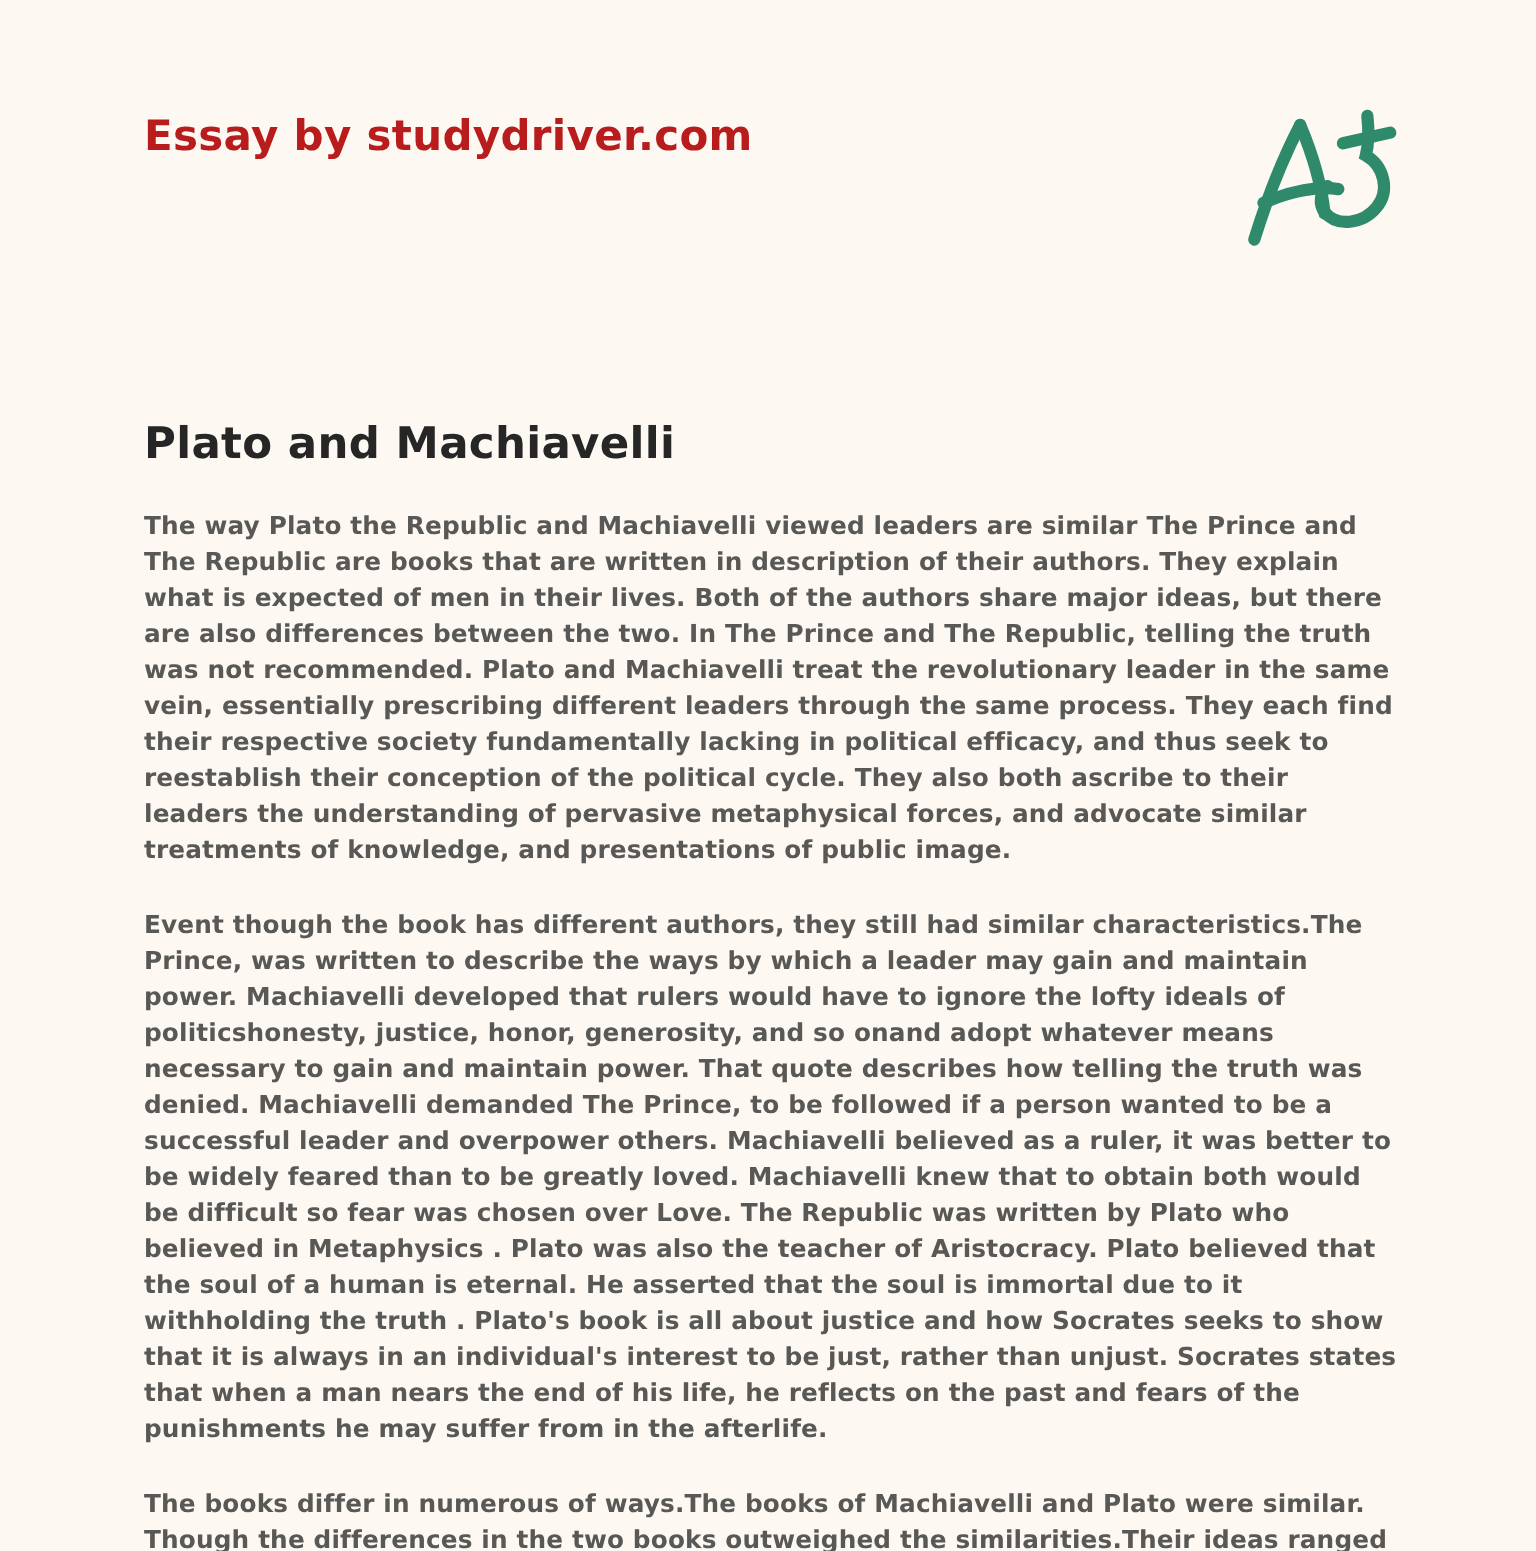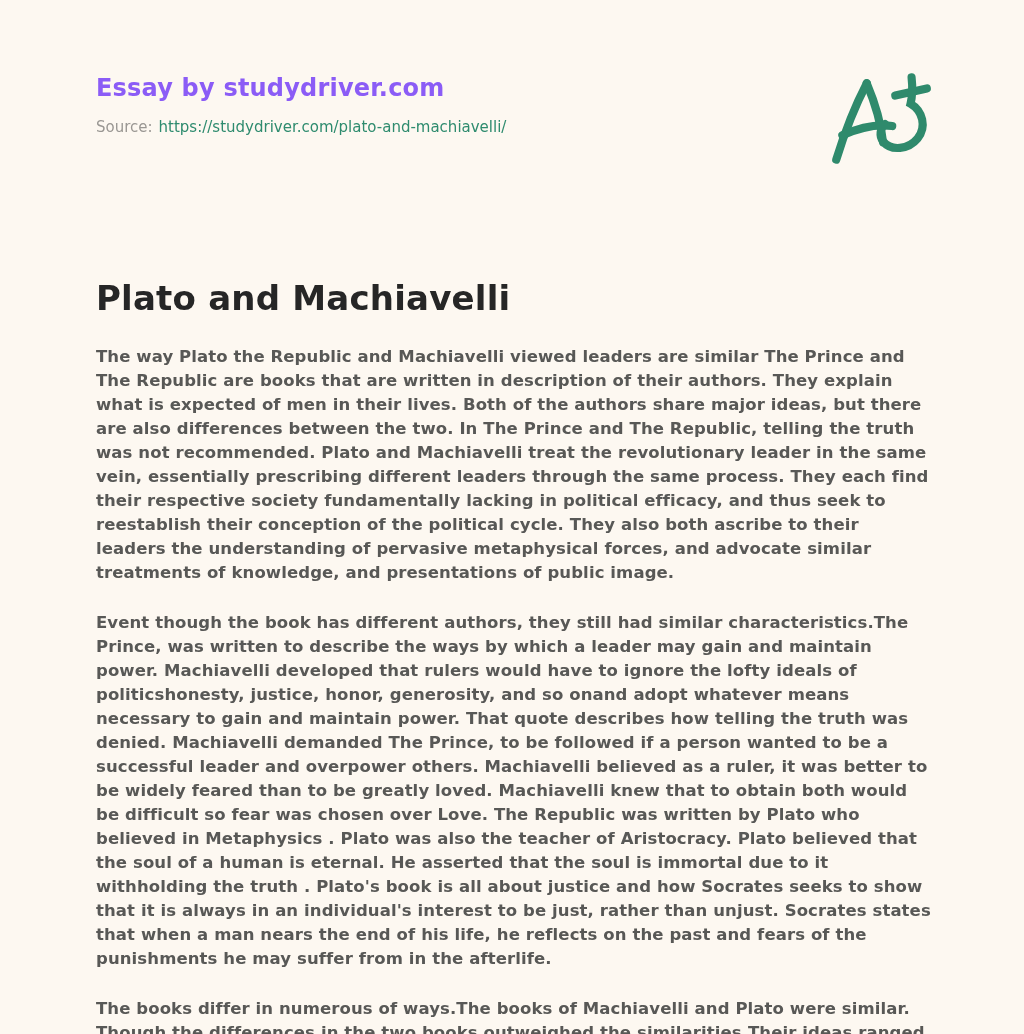--- a/index.html
+++ b/index.html
@@ -13,40 +13,40 @@
   .page { width: 100%; height: 100%; box-sizing: border-box; }
 
   .header {
     display: flex;
     justify-content: space-between;
     align-items: flex-start;
     padding: 74px 88px 0 96px;
   }
   .header-title {
     margin: 0;
-    font-size: 24px;
+    font-size: 28px;
     font-weight: 700;
-    color: #8b5cf6;
+    color: #b91c1c;
     letter-spacing: 0.2px;
   }
   .source-line {
     margin-top: 15px;
     font-size: 15px;
     line-height: 20px;
   }
   .source-label { color: #9a9793; margin-right: 6px; }
   .source-link { color: #2e8b6e; text-decoration: none; }
 
   .logo { width: 112px; height: 102px; margin-top: -4px; }
   .logo svg { display: block; width: 100%; height: 100%; }
 
   .content { padding: 0 92px 0 96px; }
   .essay-title {
     margin: 106px 0 0 0;
-    font-size: 34px;
+    font-size: 29px;
     line-height: 1.2;
     font-weight: 700;
     color: #262626;
     letter-spacing: 0.2px;
   }
   .essay-paragraph {
     margin: 26px 0 0 0;
     max-width: 836px;
     font-size: 16.5px;
     line-height: 24px;
@@ -56,23 +56,20 @@
   }
 </style>
 </head>
 <body>
 
 <div class="page">
 
   <div class="header">
     <div class="header-left">
       <h1 class="header-title">Essay by studydriver.com</h1>
-      <div class="source-line">
-        <span class="source-label">Source:</span><a class="source-link" href="#">https://studydriver.com/plato-and-machiavelli/</a>
-      </div>
     </div>
 
     <div class="logo">
       <svg viewBox="0 0 110 100" fill="none" xmlns="http://www.w3.org/2000/svg">
         <g stroke="#2f8a6c" stroke-width="8" stroke-linecap="round" fill="none">
 
           <path d="M12 88 C 20 62, 30 36, 42 13"></path>
 
           <path d="M42 13 C 50 32, 56 52, 58 71"></path>
 

